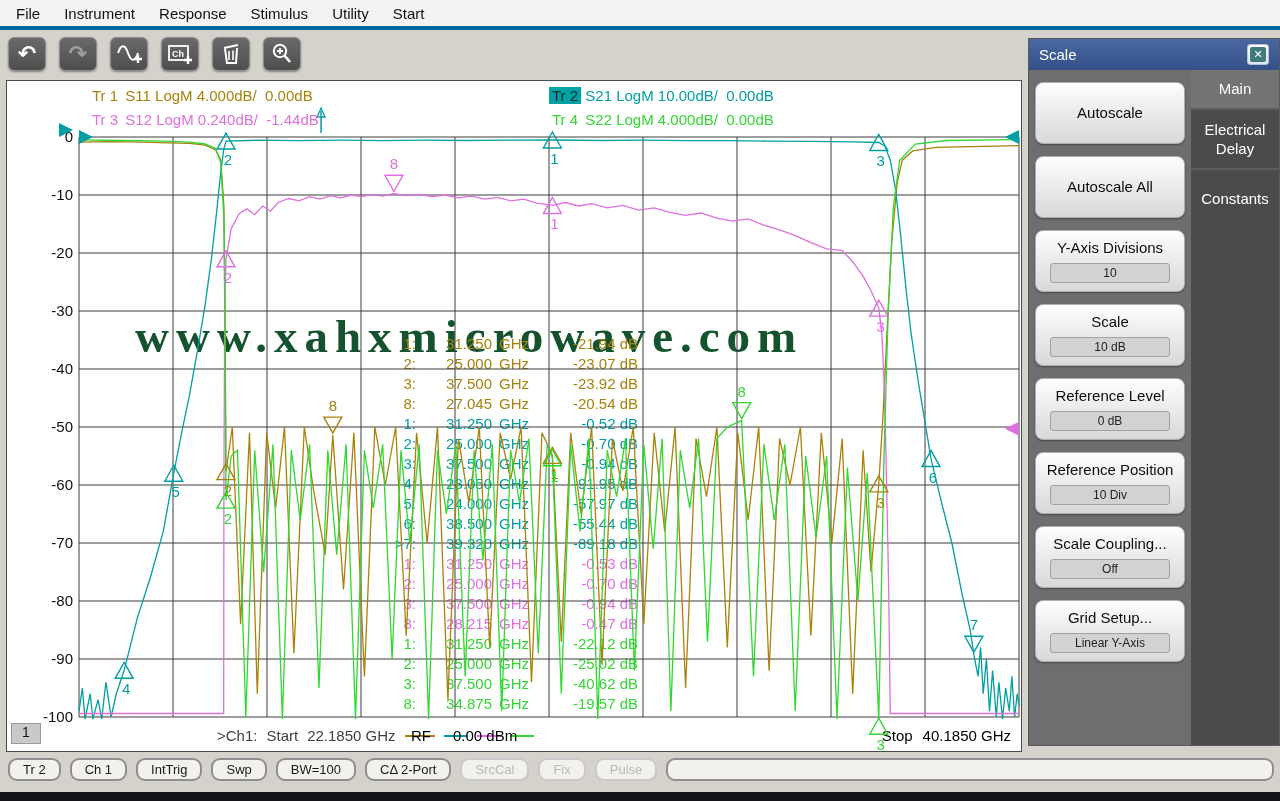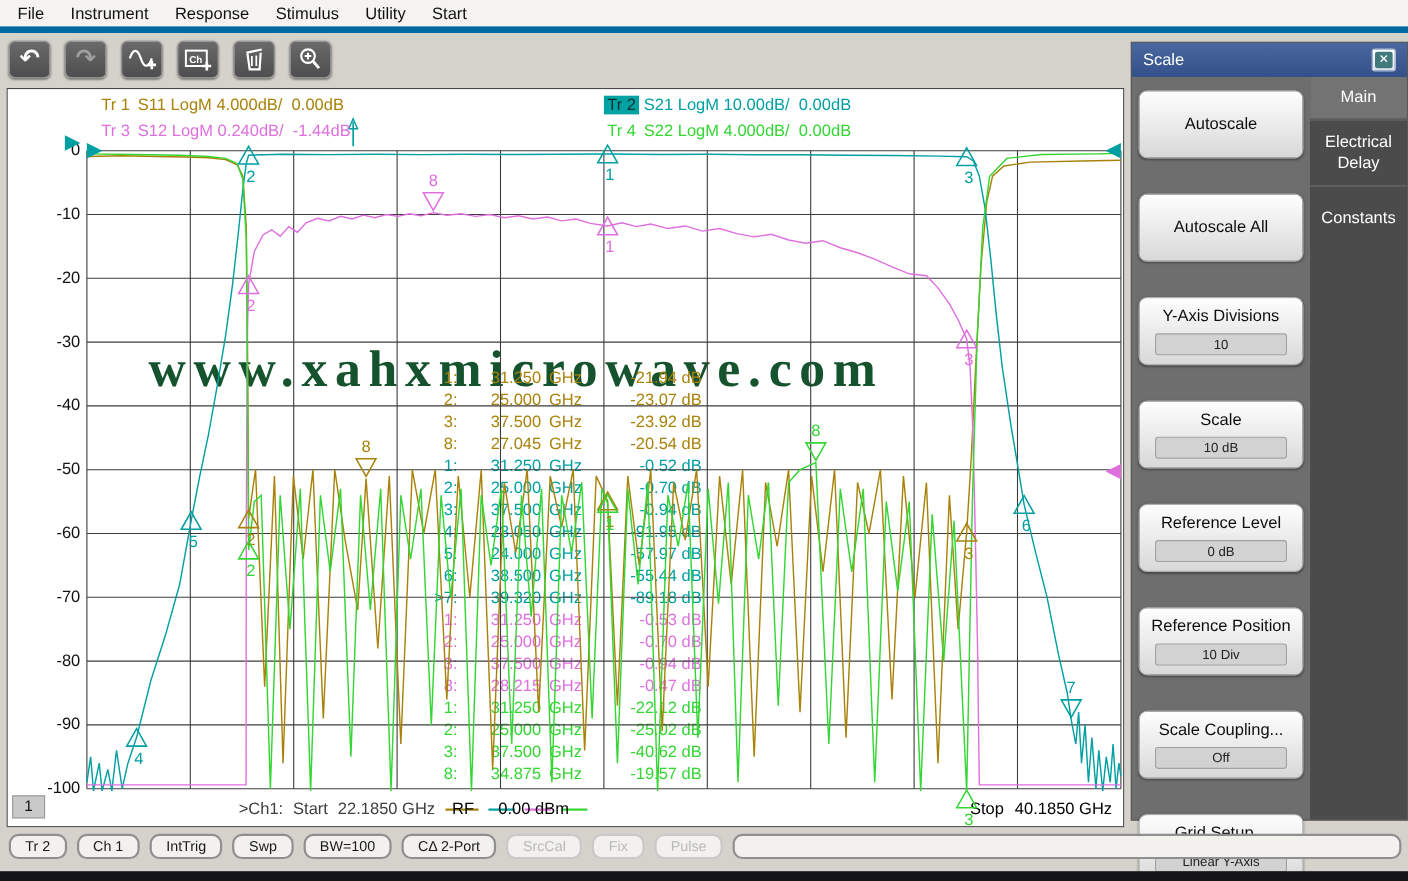--- a/index.html
+++ b/index.html
@@ -1,21 +1,21 @@
 <!DOCTYPE html>
 <html><head>
 <meta charset="utf-8">
 <style>
   * { margin:0; padding:0; box-sizing:border-box; }
   html,body { width:1280px; height:801px; overflow:hidden; }
   body { font-family:"Liberation Sans","DejaVu Sans",sans-serif; background:#d5d2cb; position:relative; }
 
   
   #menubar { position:absolute; left:0; top:0; width:1280px; height:30px; background:#f4f3f1;
-             display:flex; align-items:center; padding-left:4px; border-bottom:6px solid #0369a1;}
+             display:flex; align-items:center; padding-left:4px; border-bottom:4px solid #0369a1;}
   .menu-item { font-size:15px; font-weight:500; color:#111; padding:4px 12px; cursor:default; }
 
   
   #toolbar { position:absolute; left:0; top:30px; width:1280px; height:48px; display:flex;
              align-items:center; gap:13px; padding-left:8px; }
   .tool-btn { width:38px; height:34px; background:linear-gradient(#6a6a6a,#4e4e4e); border:1px solid #8f8f8f;
               border-radius:6px; display:flex; align-items:center; justify-content:center;
               color:#fff; font-size:22px; line-height:1; box-shadow:0 1px 2px rgba(0,0,0,.4); }
   .tool-btn svg { display:block; }
   .tool-btn.disabled { color:#9f9f9f; }
@@ -52,21 +52,21 @@
   #panel { position:absolute; left:1028px; top:38px; width:252px; height:708px; background:#6e6e6e;
            border:1px solid #58585a; }
   #panel-title { height:31px; background:linear-gradient(#4a689f,#33508a); color:#fff; font-size:15px;
                  display:flex; align-items:center; padding:0 10px; }
   #panel-title span { flex:1; }
   #panel-close { width:22px; height:21px; border-radius:3px; background:linear-gradient(#fdfeff,#dde4ef);
                  border:1px solid #b6c1d6; display:flex; align-items:center; justify-content:center; }
   #panel-close b { width:16px; height:15px; background:#417a7d; border-radius:2px; color:#fff; font-size:11px;
                   line-height:15px; text-align:center; font-weight:bold; }
   #panel-body { display:flex; height:675px; }
-  #softkeys { width:162px; padding:12px 6px 0 6px; display:flex; flex-direction:column; gap:32px; }
+  #softkeys { width:162px; padding:12px 6px 0 6px; display:flex; flex-direction:column; gap:12px; }
   .softkey { background:linear-gradient(#fefefe,#d8d8d8); border:1px solid #aeaeae; border-radius:8px;
              min-height:62px; display:flex; flex-direction:column; align-items:center; justify-content:center;
              gap:5px; padding:7px 4px; box-shadow:0 1px 2px rgba(0,0,0,.35); }
   .softkey .sk-label { font-size:15px; color:#0d0d0d; text-align:center; line-height:1.25; }
   .softkey .sk-value { width:86%; height:20px; background:#d2d2d2; border:1px solid #a2a2a2; border-radius:3px;
                        font-size:12px; color:#222; text-align:center; line-height:18px; }
   #panel-tabs { flex:1; background:#4b4b4b; display:flex; flex-direction:column; }
   .ptab { color:#fff; font-size:15px; display:flex; align-items:center; justify-content:center;
           text-align:center; line-height:1.3; padding:6px 4px; }
   .ptab.active { background:#737373; height:38px; }

